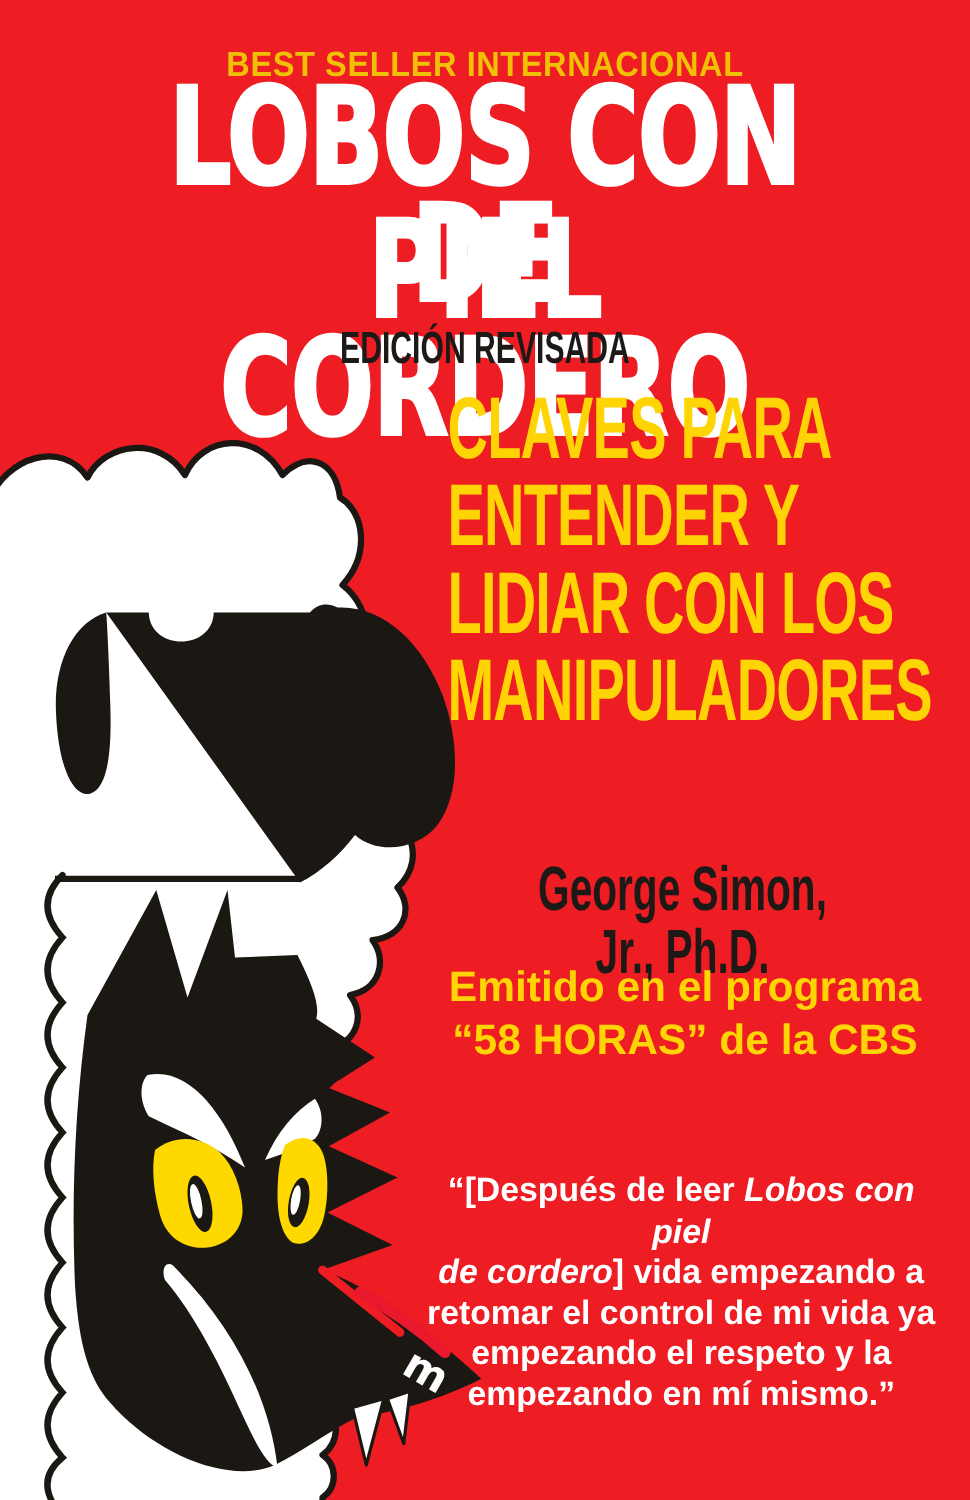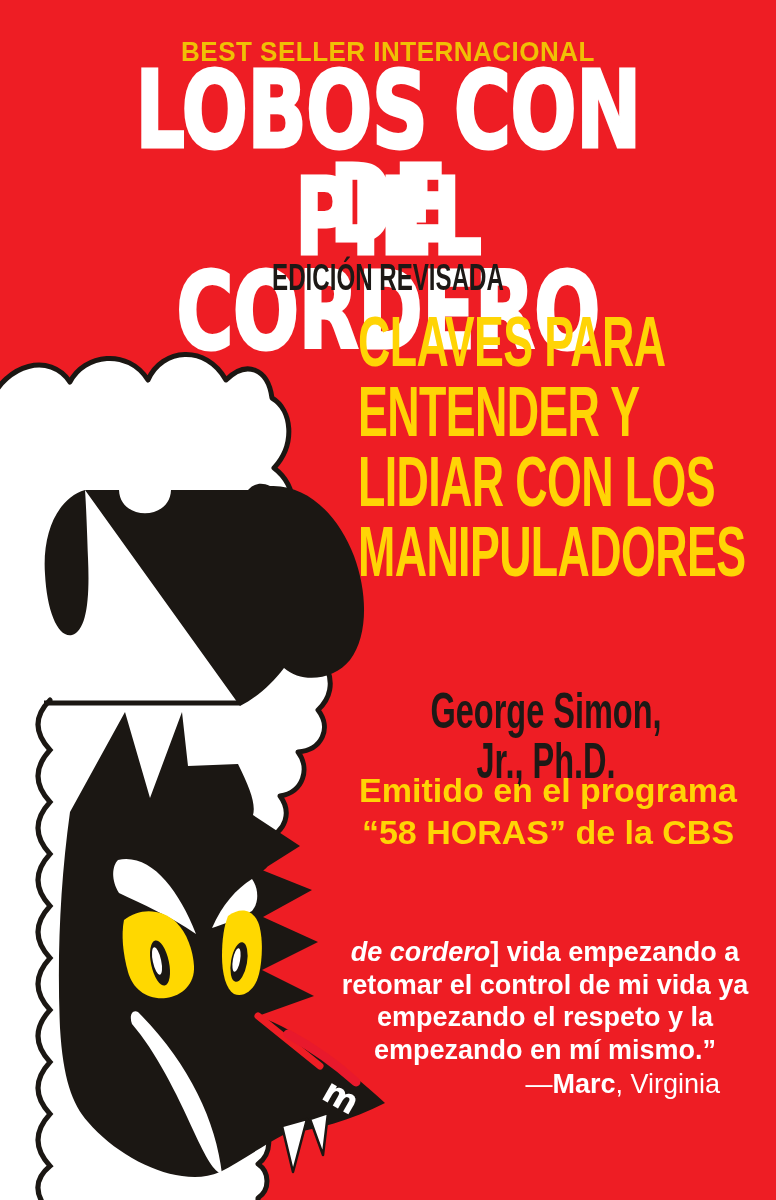--- a/index.html
+++ b/index.html
@@ -81,25 +81,25 @@
   </div>
 
   <div class="abs author">George Simon, Jr., Ph.D.</div>
 
   <div class="abs broadcast">
     <div>Emitido en el programa</div>
     <div>“58 HORAS” de la CBS</div>
   </div>
 
   <div class="abs quote">
+    <div><span>“[Después de leer </span><span style="font-style: italic;">Lobos con piel</span></div>
     <div><span style="font-style: italic;">de cordero</span><span>] vida empezando a</span></div>
     <div><span>retomar el control de mi vida ya</span></div>
     <div><span>empezando el respeto y la</span></div>
     <div><span>empezando en mí mismo.”</span></div>
-    <div class="attribution"><span>—</span><span data-seg-bold="" style="font-weight: bold;">Marc</span><span>, Virginia</span></div>
   </div>
 
   <svg class="illus" width="400" height="855" viewBox="0 350 400 855">
 
     <path fill="#ffffff" stroke="var(--ink,#1b1713)" stroke-width="5" stroke-linejoin="round" d="M -10 402
          C 6 364, 50 352, 70 382
          C 84 354, 128 348, 148 380
          C 162 348, 206 344, 226 380
          C 246 360, 268 368, 272 398
          C 292 410, 296 444, 274 468

